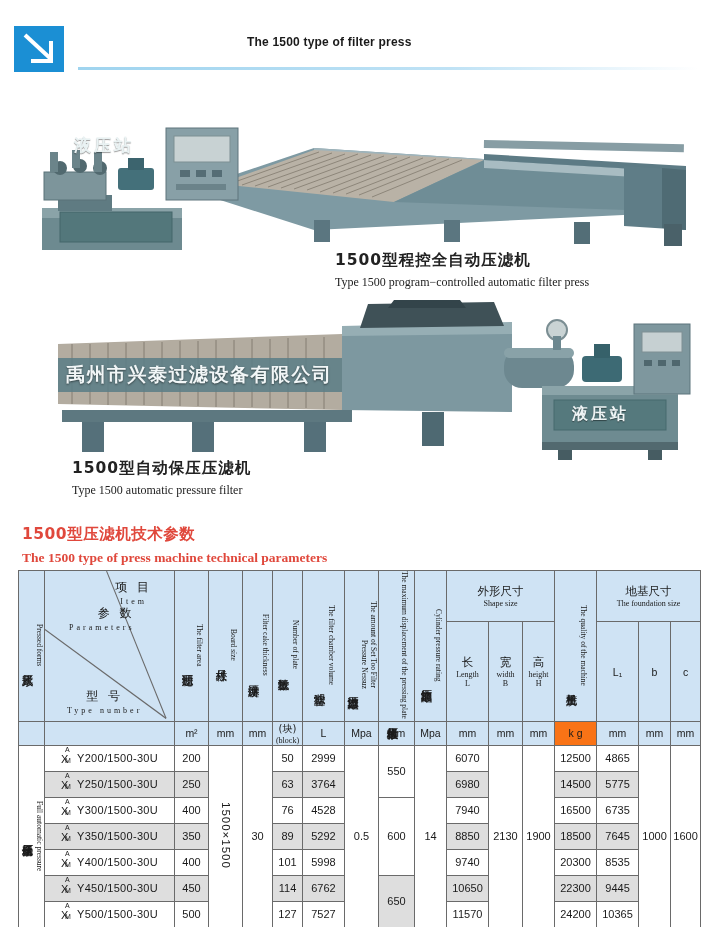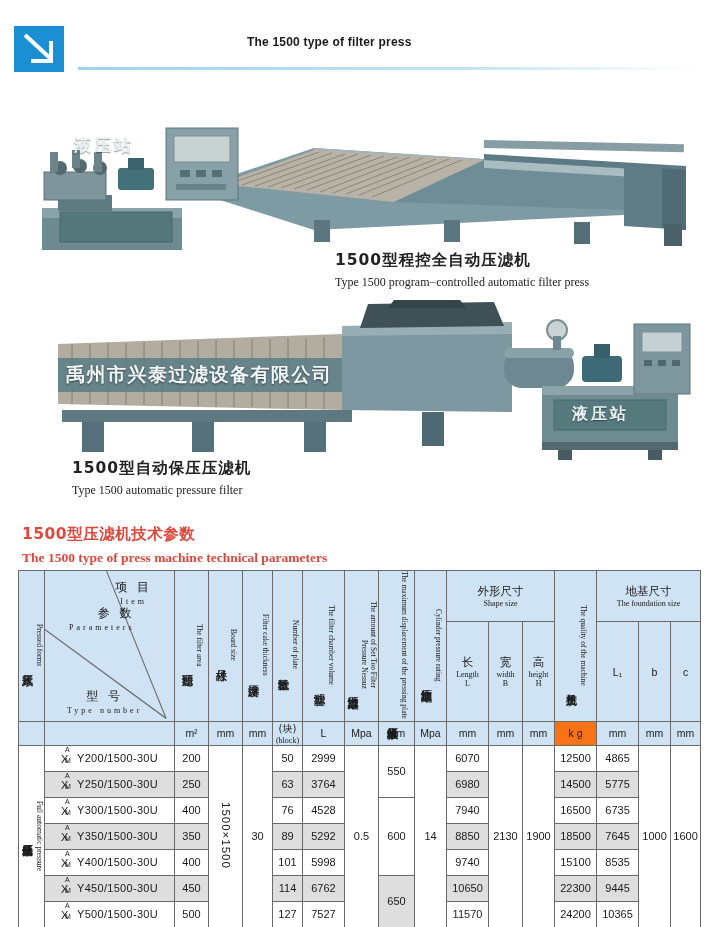--- a/index.html
+++ b/index.html
@@ -458,21 +458,21 @@
         <td>8850</td>
         <td>18500</td>
         <td>7645</td>
       </tr>
       <tr>
         <td class="model-cell"><span class="xam">X<sup>A</sup><sub>M</sub></span>Y400/1500-30U</td>
         <td>400</td>
         <td>101</td>
         <td>5998</td>
         <td>9740</td>
-        <td>15100</td>
+        <td>20300</td>
         <td>8535</td>
       </tr>
       <tr class="rowalt">
         <td class="model-cell"><span class="xam">X<sup>A</sup><sub>M</sub></span>Y450/1500-30U</td>
         <td>450</td>
         <td>114</td>
         <td>6762</td>
         <td rowspan="2" class="span-cell">650</td>
         <td>10650</td>
         <td>22300</td>

